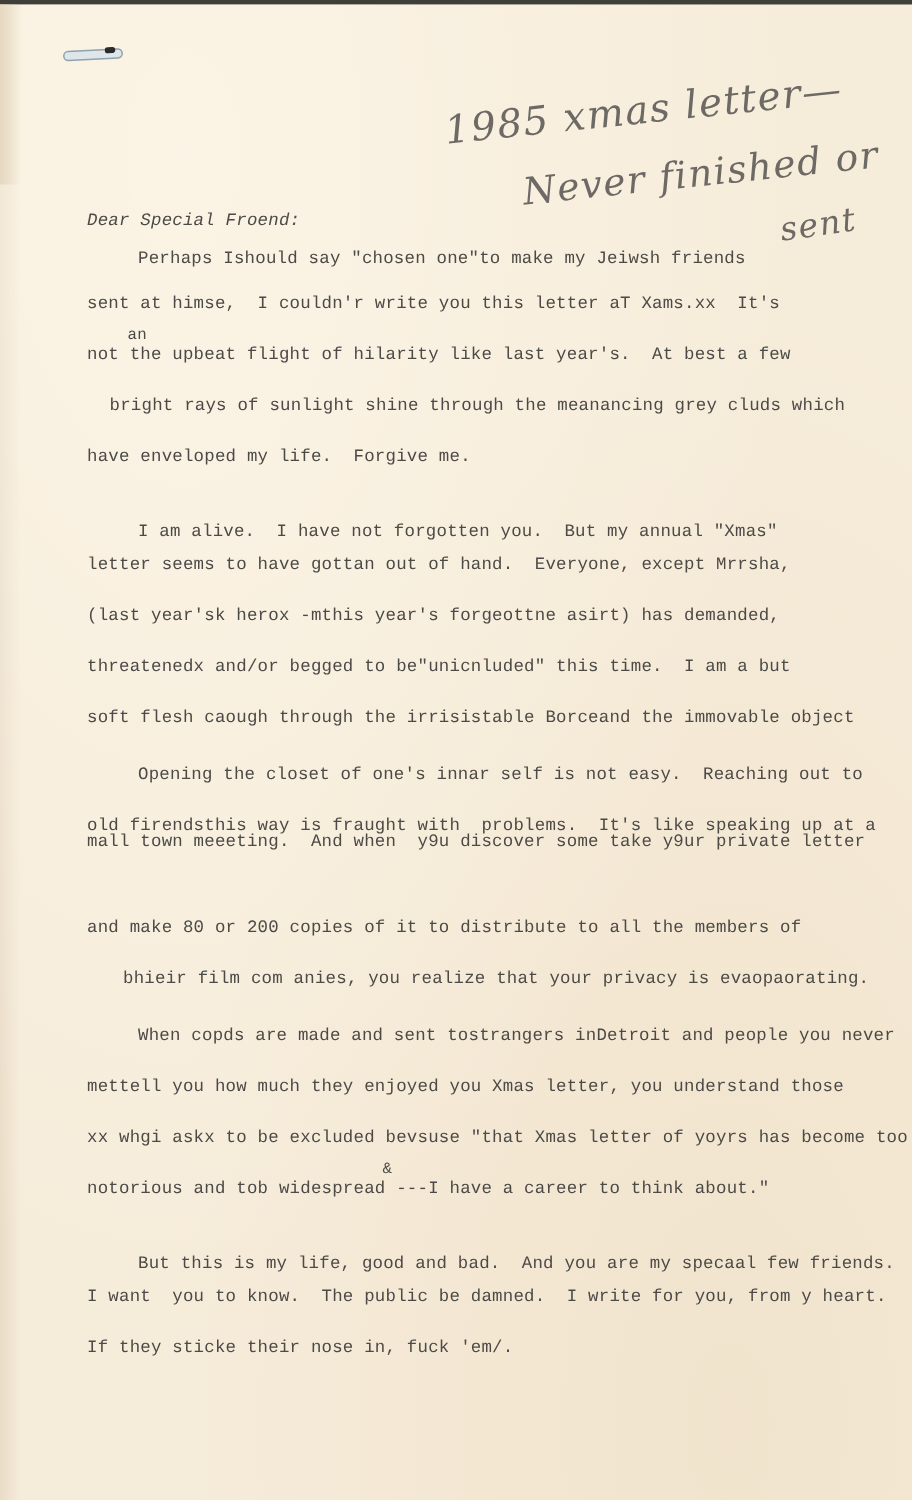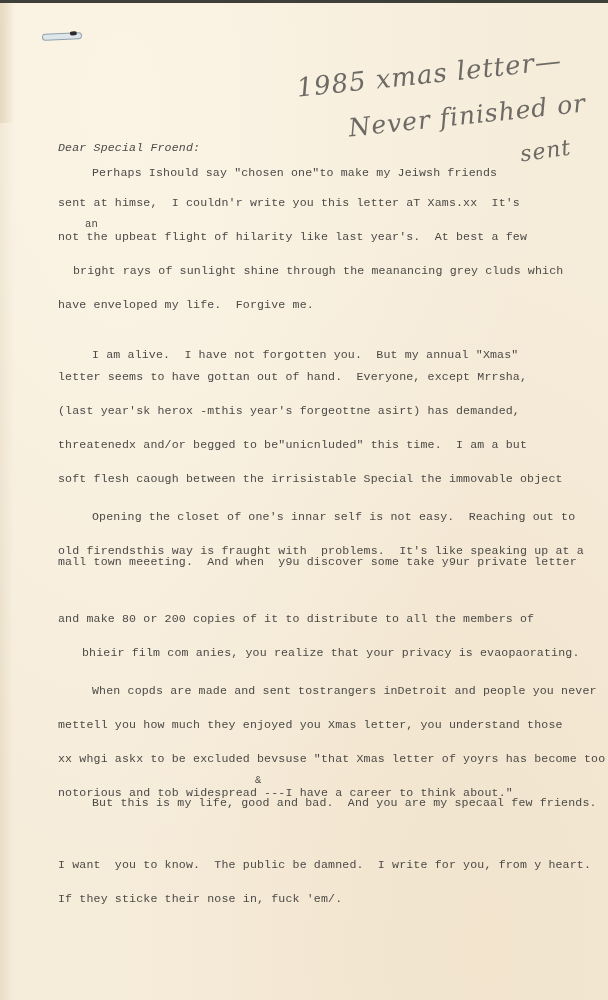--- a/index.html
+++ b/index.html
@@ -65,29 +65,29 @@
         <div class="line" style="top: 25px; left: 34px;">Perhaps Ishould say "chosen one"to make my Jeiwsh friends</div>
         <div class="line" style="top: 55px;">sent at himse,  I couldn'r write you this letter aT Xams.xx  It's</div>
         <div class="line" style="top: 89px;">not the upbeat flight of hilarity like last year's.  At best a few</div>
         <div class="ins" style="top: 77px; left: 27px;">an</div>
         <div class="line" style="top: 123px; margin-left: 15px;">bright rays of sunlight shine through the meanancing grey cluds which</div>
         <div class="line" style="top: 157px;">have enveloped my life.  Forgive me.</div>
         <div class="line" style="top: 195px; left: 34px; margin-top: 12px;">I am alive.  I have not forgotten you.  But my annual "Xmas"</div>
         <div class="line" style="top: 229px;">letter seems to have gottan out of hand.  Everyone, except Mrrsha,</div>
         <div class="line" style="top: 263px;">(last year'sk herox -mthis year's forgeottne asirt) has demanded,</div>
         <div class="line" style="top: 297px;">threatenedx and/or begged to be"unicnluded" this time.  I am a but</div>
-        <div class="line" style="top: 331px;">soft flesh caough between the irrisistable Special the immovable object</div>
+        <div class="line" style="top: 331px;">soft flesh caough through the irrisistable Borceand the immovable object</div>
         <div class="line" style="top: 369px; left: 34px;">Opening the closet of one's innar self is not easy.  Reaching out to</div>
         <div class="line" style="top: 403px;">old firendsthis way is fraught with  problems.  It's like speaking up at a</div>
         <div class="line" style="top: 414px; text-align: center;">mall town meeeting.  And when  y9u discover some take y9ur private letter</div>
         <div class="line" style="top: 471px;">and make 80 or 200 copies of it to distribute to all the members of</div>
         <div class="line" style="top: 505px; margin-left: 24px;">bhieir film com anies, you realize that your privacy is evaopaorating.</div>
         <div class="line" style="top: 543px; left: 34px;">When copds are made and sent tostrangers inDetroit and people you never</div>
         <div class="line" style="top: 577px;">mettell you how much they enjoyed you Xmas letter, you understand those</div>
         <div class="line" style="top: 611px;">xx whgi askx to be excluded bevsuse "that Xmas letter of yoyrs has become too</div>
         <div class="line" style="top: 645px;">notorious and tob widespread ---I have a career to think about."</div>
         <div class="ins" style="top: 633px; left: 197px;">&amp;</div>
-        <div class="line" style="top: 655px; left: 34px;">But this is my life, good and bad.  And you are my specaal few friends.</div>
+        <div class="line" style="top: 695px; left: 34px;">But this is my life, good and bad.  And you are my specaal few friends.</div>
         <div class="line" style="top: 717px;">I want  you to know.  The public be damned.  I write for you, from y heart.</div>
         <div class="line" style="top: 751px;">If they sticke their nose in, fuck 'em/.</div>
       </div>
   </div>
 </div>
 
 </body></html>

